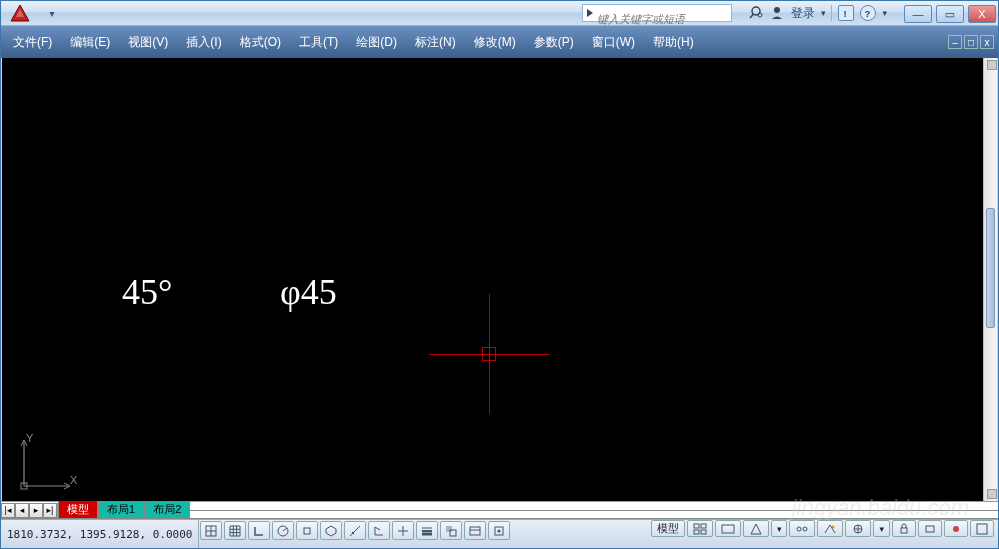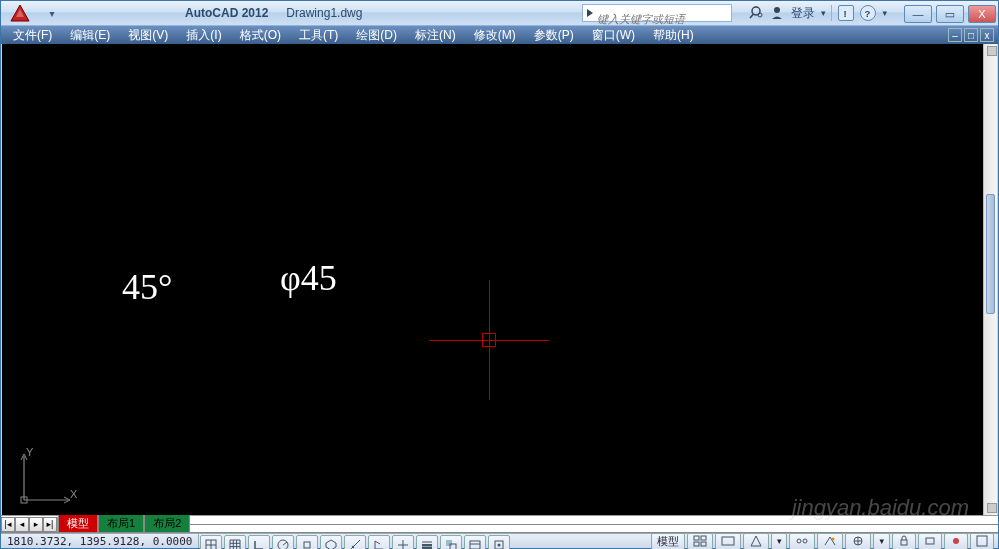--- a/index.html
+++ b/index.html
@@ -18,56 +18,56 @@
 .search-wrap { display:flex; align-items:center; background:#fff; border:1px solid #8fb5dd; height:18px; width:150px; padding:0 4px; }
 .search-wrap .tri { width:0; height:0; border-top:4px solid transparent; border-bottom:4px solid transparent; border-left:6px solid #345; margin-right:4px;}
 .search-wrap input { border:none; outline:none; font-size:11px; width:120px; color:#888; font-style:italic; background:transparent;margin-top:12px;}
 .rt-icons { display:flex; align-items:center; gap:6px; padding:0 15px; color:#2b4a6b; font-size:12px;}
 .rt-icons .ico { width:16px; height:16px; display:flex; align-items:center; justify-content:center; cursor:pointer;}
 .rt-icons .sep { width:1px; height:16px; background:#8fb5dd;}
 .win-ctrl { display:flex; }
 .win-ctrl div { width:28px; height:18px; margin:2px 2px 0 2px; border:1px solid #5a8ab8; border-radius:2px; background:linear-gradient(to bottom,#dcebfa,#b3d1ee); display:flex; align-items:center; justify-content:center; font-size:11px; color:#2b4a6b; cursor:pointer;}
 .win-ctrl .close { background:linear-gradient(to bottom,#e99,#c55); color:#fff;}
 
-.menubar { height: 18px; background: linear-gradient(to bottom,#6b8fc0,#3a5f8c); display:flex; align-items:center; padding:0 4px; font-size:12px; color:#fff; gap:2px;}
+.menubar { height: 32px; background: linear-gradient(to bottom,#6b8fc0,#3a5f8c); display:flex; align-items:center; padding:0 4px; font-size:12px; color:#fff; gap:2px;}
 .menubar .menu { padding:1px 8px; cursor:pointer; white-space:nowrap;}
 .menubar .mb-right { margin-left:auto; display:flex; gap:2px;}
 .menubar .mb-right div { width:14px; height:14px; border:1px solid #9bb; font-size:10px; display:flex; align-items:center; justify-content:center; cursor:pointer;}
 
 .drawing-area { flex:1; background:#000; position:relative; overflow:hidden; border-left:1px solid #8fa; border-right:1px solid #8fa;}
 .drawing-area .scrollbar-v { position:absolute; right:0; top:0; bottom:0; width:14px; background:linear-gradient(to right,#e5e5e5,#f5f5f5); border-left:1px solid #bbb;}
 .drawing-area .scrollbar-v::before, .drawing-area .scrollbar-v::after { content:''; position:absolute; left:3px; width:8px; height:8px; background:#ccc; border:1px solid #999;}
 .drawing-area .scrollbar-v::before { top:2px;}
 .drawing-area .scrollbar-v::after { bottom:2px;}
 .drawing-area .thumb-v { position:absolute; left:2px; top:150px; width:9px; height:120px; background:linear-gradient(to right,#c5d5e7,#a5bdd7); border:1px solid #7a9abd; border-radius:2px;}
 .canvas-text { position:absolute; color:#fff; font-family:"Times New Roman",serif; font-size:36px;}
-.txt1 { left:120px; top:222px;}
+.txt1 { left:120px; top:213px;}
 .txt2 { left:278px; top:213px;}
 .crosshair { position:absolute; left:487px; top:296px; }
 .crosshair .h { position:absolute; top:0; left:-60px; width:120px; height:1px; background:#b00;}
 .crosshair .v { position:absolute; left:0; top:-60px; width:1px; height:120px; background:#b00;}
 .crosshair .pick { position:absolute; left:-7px; top:-7px; width:14px; height:14px; border:1px solid #b00;}
 .ucs { position:absolute; left:16px; bottom:10px; color:#888; font-size:11px;}
 .ucs svg { display:block;}
 .ucs .yl { position:absolute; left:8px; top:-4px;}
 .ucs .xl { position:absolute; left:52px; top:38px;}
 
 .tabbar { height:17px; background:#fff; border-top:1px solid #999; display:flex; align-items:center; font-size:11px;}
 .tabnav { display:flex; border-right:1px solid #999;}
 .tabnav div { width:14px; height:15px; border:1px solid #888; background:linear-gradient(#fff,#ddd); display:flex; align-items:center; justify-content:center; font-size:9px; cursor:pointer;}
-.tab { padding:1px 8px; background:#15803d; border:1px solid #888; border-top:none; font-size:11px; cursor:pointer;}
+.tab { padding:1px 8px; background:#14b8a6; border:1px solid #888; border-top:none; font-size:11px; cursor:pointer;}
 .tab.active { background:#c00; color:#fff;}
 .tab-rest { flex:1; border-bottom:1px solid #888;}
 
 .cmdline { background:#fff; border-top:1px solid #888; font-size:12px; font-family:SimSun,monospace; padding:0 4px;}
 .cmdline .line { height:16px; line-height:16px; white-space:pre;}
 .cmdline .cur::after { content:'_'; animation: blink 1s steps(1) infinite;}
 @keyframes blink { 50% { opacity:0; } }
 
-.statusbar { height:15px; background:linear-gradient(to bottom,#e8eef7,#cdd9ea); border-top:1px solid #9ab; display:flex; align-items:center; font-size:11px; color:#223;}
+.statusbar { height:29px; background:linear-gradient(to bottom,#e8eef7,#cdd9ea); border-top:1px solid #9ab; display:flex; align-items:flex-start; font-size:11px; color:#223;}
 .coords { padding:0 6px; border-right:1px solid #9ab; height:100%; display:flex; align-items:center; font-family:monospace;}
 .sb-btns { display:flex; height:100%;}
 .sb-btn { width:22px; height:19px; border:1px solid #8aa; margin:1px 1px; background:linear-gradient(#f3f7fc,#d5e1f0); display:flex; align-items:center; justify-content:center; cursor:pointer; border-radius:2px;}
 .sb-btn svg { width:14px; height:14px;}
 .sb-spacer { flex:1;}
 .sb-right { display:flex; align-items:center; gap:2px; padding-right:4px;}
 .sb-right .rbtn { height:17px; padding:0 5px; border:1px solid #8aa; background:linear-gradient(#f3f7fc,#d5e1f0); display:flex; align-items:center; font-size:11px; cursor:pointer; border-radius:2px;}
 .watermark { position:absolute; right:30px; bottom:28px; color:#ccc; font-size:22px; font-style:italic; opacity:.35; pointer-events:none;}
 </style>
 </head>
@@ -77,24 +77,20 @@
 
   <div class="titlebar">
     <div class="app-logo">
       <svg viewBox="0 0 24 20">
           <path d="M3 18 L12 2 L21 18 Z" fill="#c62020" stroke="#6a0000" stroke-width="1"></path>
           <path d="M8 14 L12 6 L16 14 Z" fill="#fff" opacity=".3"></path>
         </svg>
     </div>
     <div class="qat">
       <div class="qat-btn">▾</div>
-    </div>
-    <div class="title-txt">
-      <span>AutoCAD 2012</span>
-      <span>Drawing1.dwg</span>
     </div>
     <div class="tb-spacer"></div>
     <div class="search-wrap">
       <div class="tri"></div>
       <input placeholder="键入关键字或短语" style="">
     </div>
     <div class="rt-icons">
       <div class="ico">
           <svg viewBox="0 0 16 16">
             <circle cx="9" cy="6" r="4" fill="none" stroke="#345" stroke-width="1.5"></circle>

